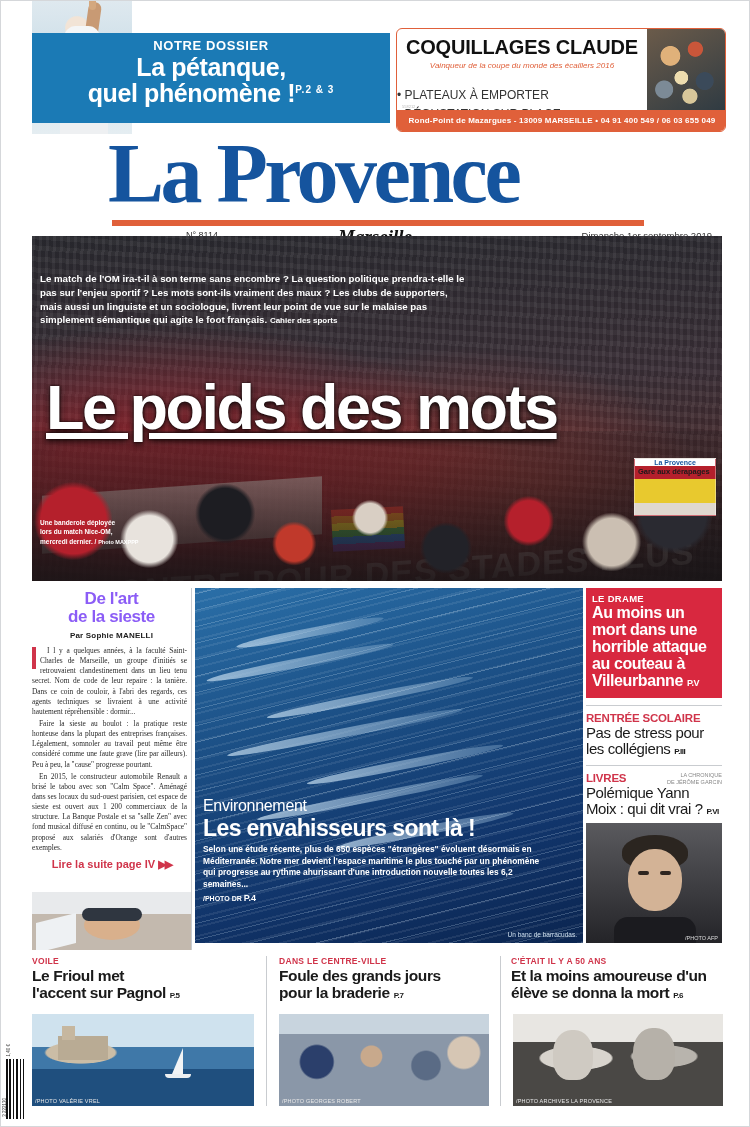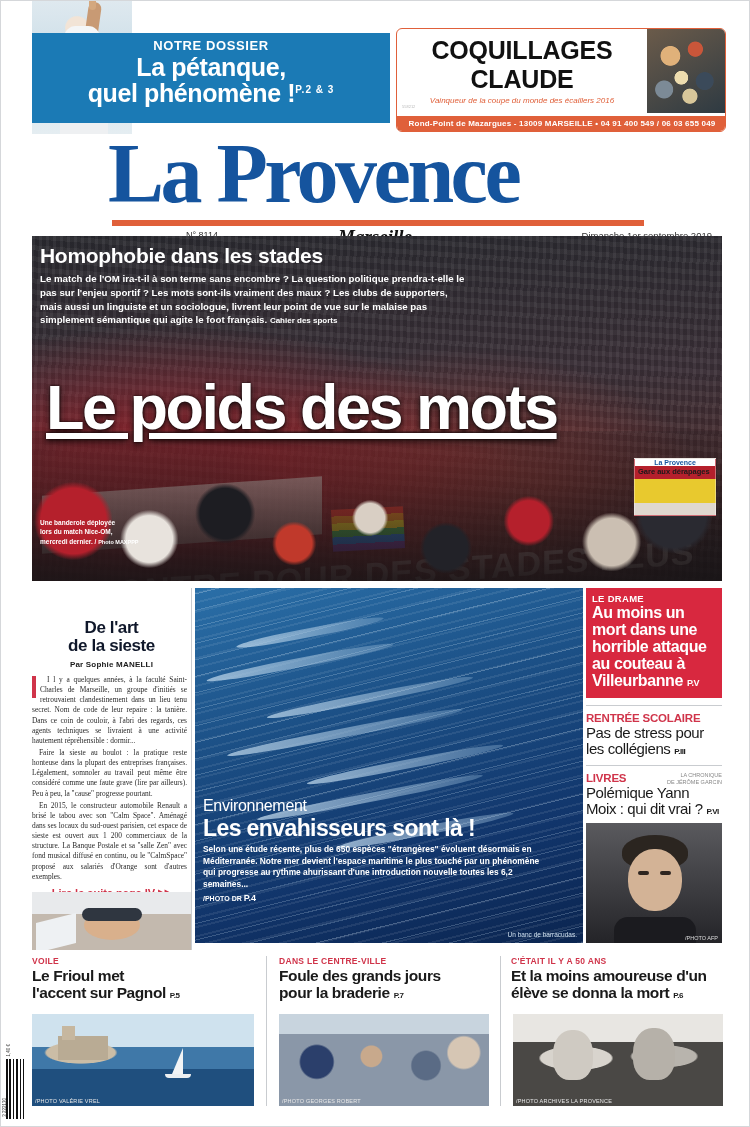--- a/index.html
+++ b/index.html
@@ -35,36 +35,36 @@
   }
   .promo-kicker { font-size:13px; font-weight:bold; letter-spacing:.6px; padding-top:5px; }
   .promo-line1 { font-size:25px; font-weight:bold; line-height:1.04; letter-spacing:-.4px; margin-top:1px; }
   .promo-line2 { font-size:25px; font-weight:bold; line-height:1.04; letter-spacing:-.4px; }
   .promo-ref { font-size:10px; font-weight:bold; vertical-align:super; letter-spacing:1px; }
 
   .ad-box {
     position:absolute; left:396px; top:28px; width:330px; height:104px;
     border:1px solid #e0603a; border-radius:6px; background:#fff; overflow:hidden;
   }
-  .ad-title { font-size:25px; font-weight:bold; color:#111; text-align:center; letter-spacing:-.2px; padding:7px 0 0 0; width:250px; }
+  .ad-title { font-size:20px; font-weight:bold; color:#111; text-align:center; letter-spacing:-.2px; padding:7px 0 0 0; width:250px; }
   .ad-sub { font-size:8px; font-style:italic; color:#e0603a; text-align:center; width:250px; margin-top:2px; }
   .ad-list { list-style:none; font-size:12px; color:#333; width:250px; text-align:left; margin-top:16px; line-height:1.55; }
   .ad-img {
     position:absolute; right:0; top:0; width:78px; height:84px;
     background:
       radial-gradient(circle at 30% 32%, #e0b17a 0 12%, rgba(0,0,0,0) 13%),
       radial-gradient(circle at 62% 24%, #c9563a 0 9%, rgba(0,0,0,0) 10%),
       radial-gradient(circle at 44% 58%, #eddcae 0 10%, rgba(0,0,0,0) 11%),
       radial-gradient(circle at 74% 62%, #3b4a5a 0 11%, rgba(0,0,0,0) 12%),
       radial-gradient(circle at 22% 72%, #7c8a96 0 10%, rgba(0,0,0,0) 11%),
       radial-gradient(circle at 55% 80%, #d8c79a 0 9%, rgba(0,0,0,0) 10%),
       linear-gradient(150deg,#6b5b4a,#2e3a42);
   }
   .ad-footer {
-    position:absolute; left:0; bottom:0; width:330px; height:15px;
+    position:absolute; left:0; bottom:0; width:330px; height:21px;
     background:#e0603a; color:#fff; font-size:8px; font-weight:bold;
     display:flex; align-items:center; justify-content:center; letter-spacing:.2px;
   }
   .ad-code { position:absolute; left:5px; bottom:22px; font-size:4px; color:#bbb; }
 
   
   .masthead { position:absolute; left:0; top:134px; width:750px; height:104px; background:#fff; }
   .mast-title {
     position:absolute; left:108px; top:-2px;
     font-family:"Liberation Serif", serif;
@@ -153,21 +153,21 @@
   }
   .hero-sub-l1 { font-size:13.5px; line-height:1.25; }
   .hero-sub-l1 b { font-weight:bold; }
   .hero-sub-l2 { font-size:12px; line-height:1.25; }
   .hero-sub-l2 b { font-weight:bold; }
 
   
   .mid { position:absolute; left:32px; top:588px; width:690px; height:362px; }
 
   .col-left { position:absolute; left:0; top:0; width:160px; height:362px; border-right:1px solid #c9ccd0; }
-  .cl-title { font-size:17px; font-weight:bold; color:#0f172a; text-align:center; line-height:1.06; letter-spacing:-.4px; padding-top:2px;margin-top:29px; }
+  .cl-title { font-size:17px; font-weight:bold; color:#8b5cf6; text-align:center; line-height:1.06; letter-spacing:-.4px; padding-top:2px; }
   .cl-by { font-size:8px; font-weight:bold; color:#1a1a1a; text-align:center; margin-top:5px; letter-spacing:.2px; }
   .cl-body {
     font-family:"Liberation Serif", serif;
     font-size:7.4px; line-height:1.37; color:#2a2a2a; text-align:justify;
     margin-top:6px; padding-right:4px;
   }
   .cl-body p { margin-bottom:2px; text-indent:7px; }
   .cl-drop { float:left; width:4px; height:22px; background:#d0344a; margin:1px 4px 0 0; }
   .cl-more { font-size:11px; font-weight:bold; color:#d0344a; text-align:center; margin-top:5px; }
   .cl-more .arr { letter-spacing:-2px; }
@@ -319,21 +319,20 @@
     <div class="mast-date">Dimanche 1er septembre 2019</div>
   </div>
 
   <div class="hero">
     <div class="hero-bg"></div>
     <div class="hero-banner-l"></div>
     <div class="rainbow"></div>
     <div class="hero-words">CONTRE POUR DES STADES PLUS</div>
     <div class="hero-crowd"></div>
 
-    <div class="hero-kicker">Homophobie dans les stades</div>
     <div class="hero-deck"><span>Le match de l'OM ira-t-il à son terme sans encombre ? La question politique prendra-t-elle le pas sur l'enjeu sportif ? Les mots sont-ils vraiment des maux ? Les clubs de supporters, mais aussi un linguiste et un sociologue, livrent leur point de vue sur le malaise pas simplement sémantique qui agite le foot français.</span> <b>Cahier des sports</b></div>
     <div class="hero-title">Le poids des mots</div>
 
     <div class="hero-credit">
       <span>Une banderole déployée</span><br>
       <span>lors du match Nice-OM,</span><br>
       <span>mercredi dernier. /</span> <span class="src">Photo MAXPPP</span>
     </div>
 
     <div class="hero-inset">

